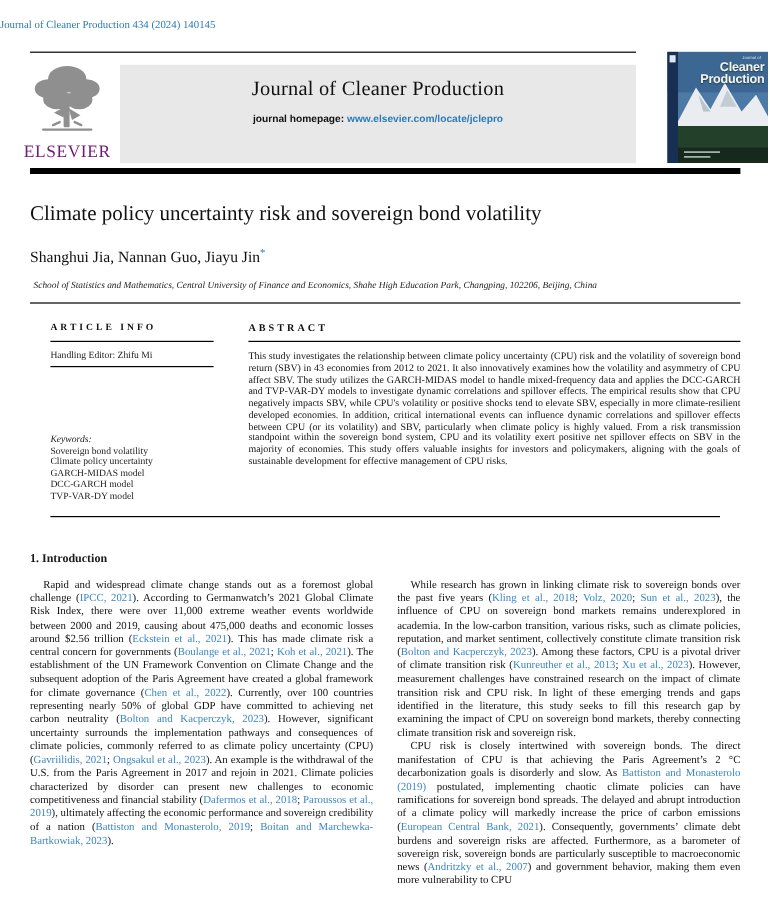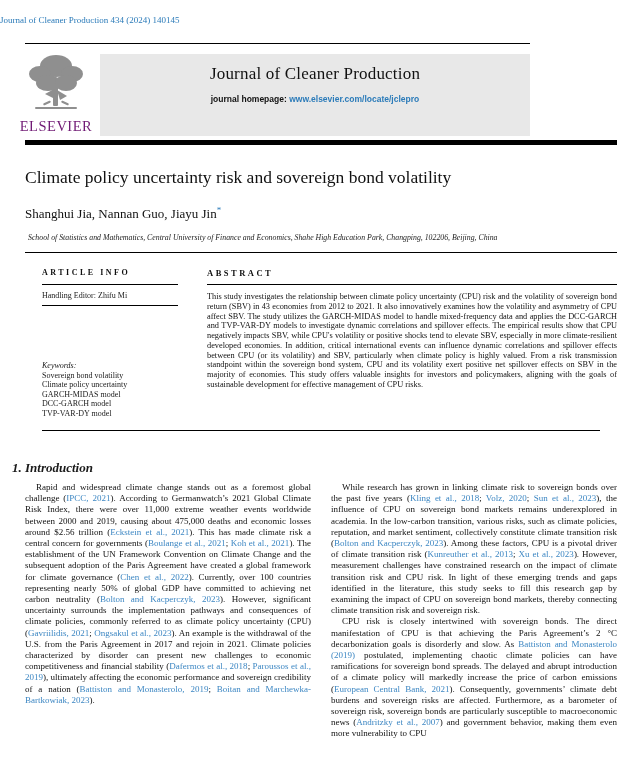--- a/index.html
+++ b/index.html
@@ -61,21 +61,21 @@
   #keywords-block { left:42px; top:361px; width:160px; font-size:8px; line-height:9.6px; }
   .ital-label { font-style:italic; }
 
   #abstract-col { left:207px; top:268px; width:410px; }
   #abstract-heading-rule { left:207px; top:284px; width:410px; height:1.3px; }
   #abstract-text { left:207px; top:292px; width:410px; font-size:8.3px;
     line-height:9.75px; text-align:justify; color:#111; }
   #rule-info-bottom { left:42px; top:430px; width:558px; height:1.2px; }
 
   
-  #intro-heading { left:12px; top:460px; font-size:13px; font-weight:bold;font-style:italic; }
+  #intro-heading { left:25px; top:460px; font-size:10px; font-weight:bold; }
   .body-col { font-size:9px; line-height:11.2px; text-align:justify; color:#111; }
   #left-col { left:25px; top:482px; width:286px; }
   #right-col { left:331px; top:482px; width:286px; }
   .body-col p { text-indent:11px; }
 </style>
 </head>
 <body>
 
 <div id="page">
 
@@ -102,20 +102,37 @@
     <div id="elsevier-word">ELSEVIER</div>
   </div>
 
   <div id="gray-box" class="abs">
     <div id="journal-title-banner">Journal of Cleaner Production</div>
     <div id="homepage-line">
       <span>journal homepage: </span><span class="link">www.elsevier.com/locate/jclepro</span>
     </div>
   </div>
 
+  <div id="cover" class="abs">
+    <svg width="84" height="93" viewBox="0 0 84 93">
+      <rect x="0" y="0" width="84" height="93" fill="#4d79a6"></rect>
+      <rect x="0" y="0" width="84" height="34" fill="#3c6793"></rect>
+      <rect x="0" y="0" width="9" height="93" fill="#162f52"></rect>
+      <rect x="2" y="3" width="5" height="6" fill="#dfe8f0"></rect>
+      <polygon points="9,58 24,30 36,48 48,26 62,50 74,36 84,54 84,66 9,66" fill="#e9edf0"></polygon>
+      <polygon points="26,36 36,50 30,50" fill="#b7c3cd"></polygon>
+      <polygon points="50,32 58,46 44,46" fill="#c2ccd4"></polygon>
+      <rect x="9" y="62" width="75" height="20" fill="#23402a"></rect>
+      <rect x="9" y="80" width="75" height="13" fill="#17281d"></rect>
+      <rect x="14" y="83" width="30" height="1.5" fill="#9fb3a4"></rect>
+      <rect x="14" y="87" width="22" height="1.5" fill="#9fb3a4"></rect>
+    </svg>
+    <div id="cover-kicker">Journal of</div>
+    <div id="cover-title">Cleaner Production</div>
+  </div>
 
   <div id="rule-thick" class="abs rule"></div>
 
   <div id="article-title" class="abs">Climate policy uncertainty risk and sovereign bond volatility</div>
   <div id="authors" class="abs">
     <span>Shanghui Jia, Nannan Guo, Jiayu Jin</span><sup>*</sup>
   </div>
   <div id="affiliation" class="abs">School of Statistics and Mathematics, Central University of Finance and Economics, Shahe High Education Park, Changping, 102206, Beijing, China</div>
   <div id="rule1" class="abs rule"></div>
 

